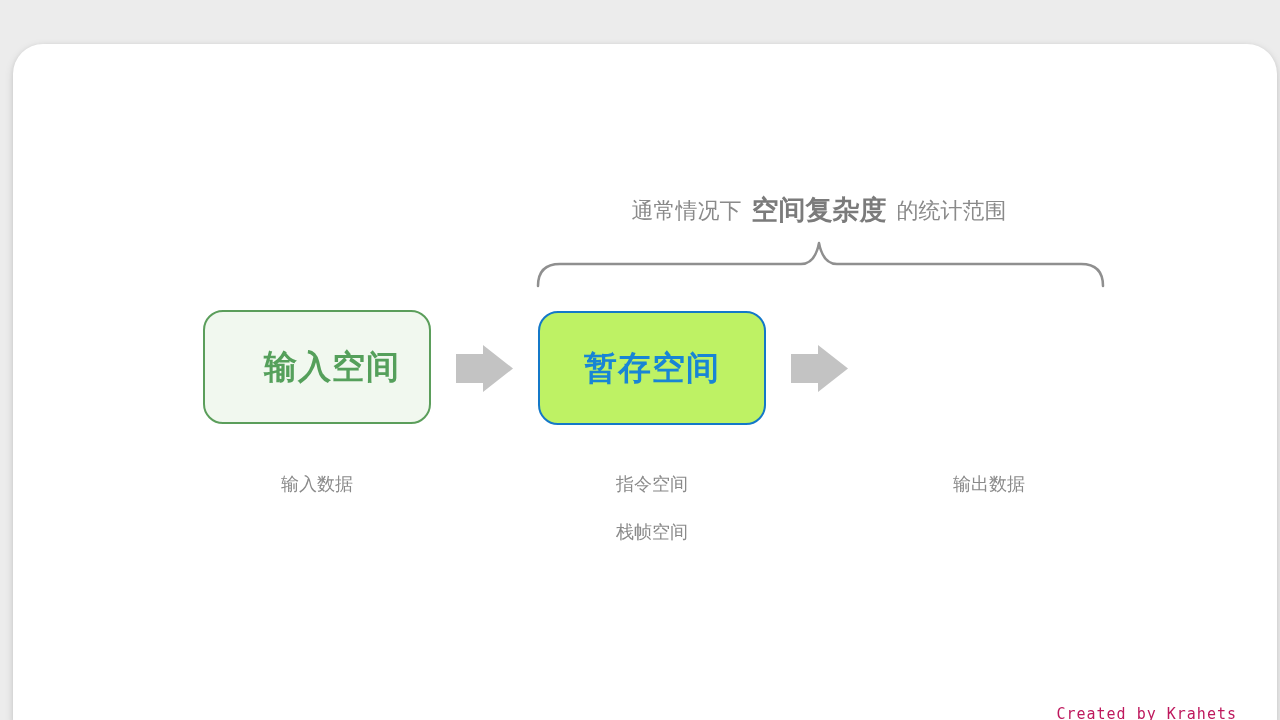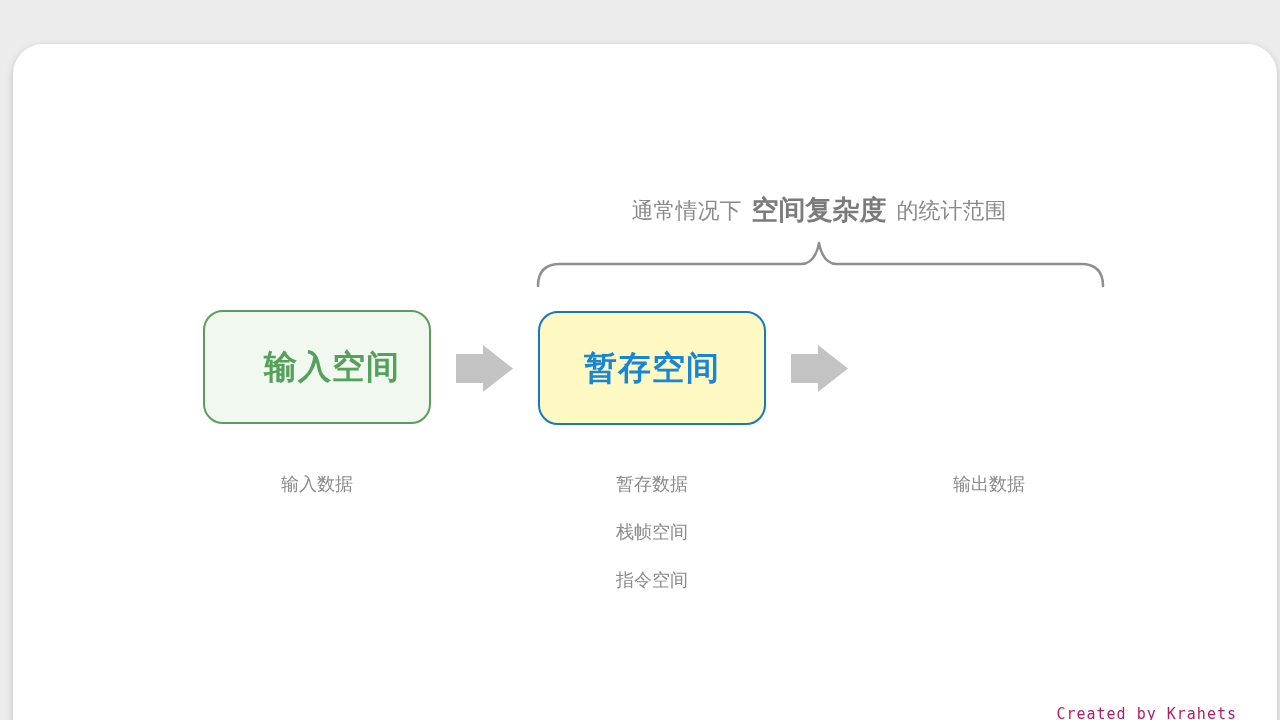--- a/index.html
+++ b/index.html
@@ -101,37 +101,36 @@
     </svg>
 
     <div class="flow-box box-input" style="color: rgb(85, 160, 91); border-color: rgb(91, 158, 91); background: rgb(241, 248, 239); padding-left: 30px;">
       <span>输入空间</span>
     </div>
 
     <svg class="arrow-svg arrow-1" viewBox="0 0 57 47">
       <polygon points="0,9 27,9 27,0 57,23.5 27,47 27,38 0,38" style="fill: rgb(195, 195, 195);"></polygon>
     </svg>
 
-    <div class="flow-box box-temp" style="color: rgb(24, 133, 213); border-color: rgb(20, 120, 200); background: #fef9c3;">
+    <div class="flow-box box-temp" style="color: rgb(24, 133, 213); border-color: rgb(20, 120, 200); background: #bef264;">
       <span>暂存空间</span>
     </div>
 
     <svg class="arrow-svg arrow-2" viewBox="0 0 57 47">
       <polygon points="0,9 27,9 27,0 57,23.5 27,47 27,38 0,38" style="fill: rgb(195, 195, 195);"></polygon>
     </svg>
 
 
     <div class="caption-col cap-1">
       <div>输入数据</div>
     </div>
 
     <div class="caption-col cap-2">
-      <div>暂存数据</div>
+      <div>指令空间</div>
       <div>栈帧空间</div>
-      <div>指令空间</div>
     </div>
 
     <div class="caption-col cap-3">
       <div>输出数据</div>
     </div>
 
     <div class="credit">Created by Krahets</div>
 
   </div>
 </div>

